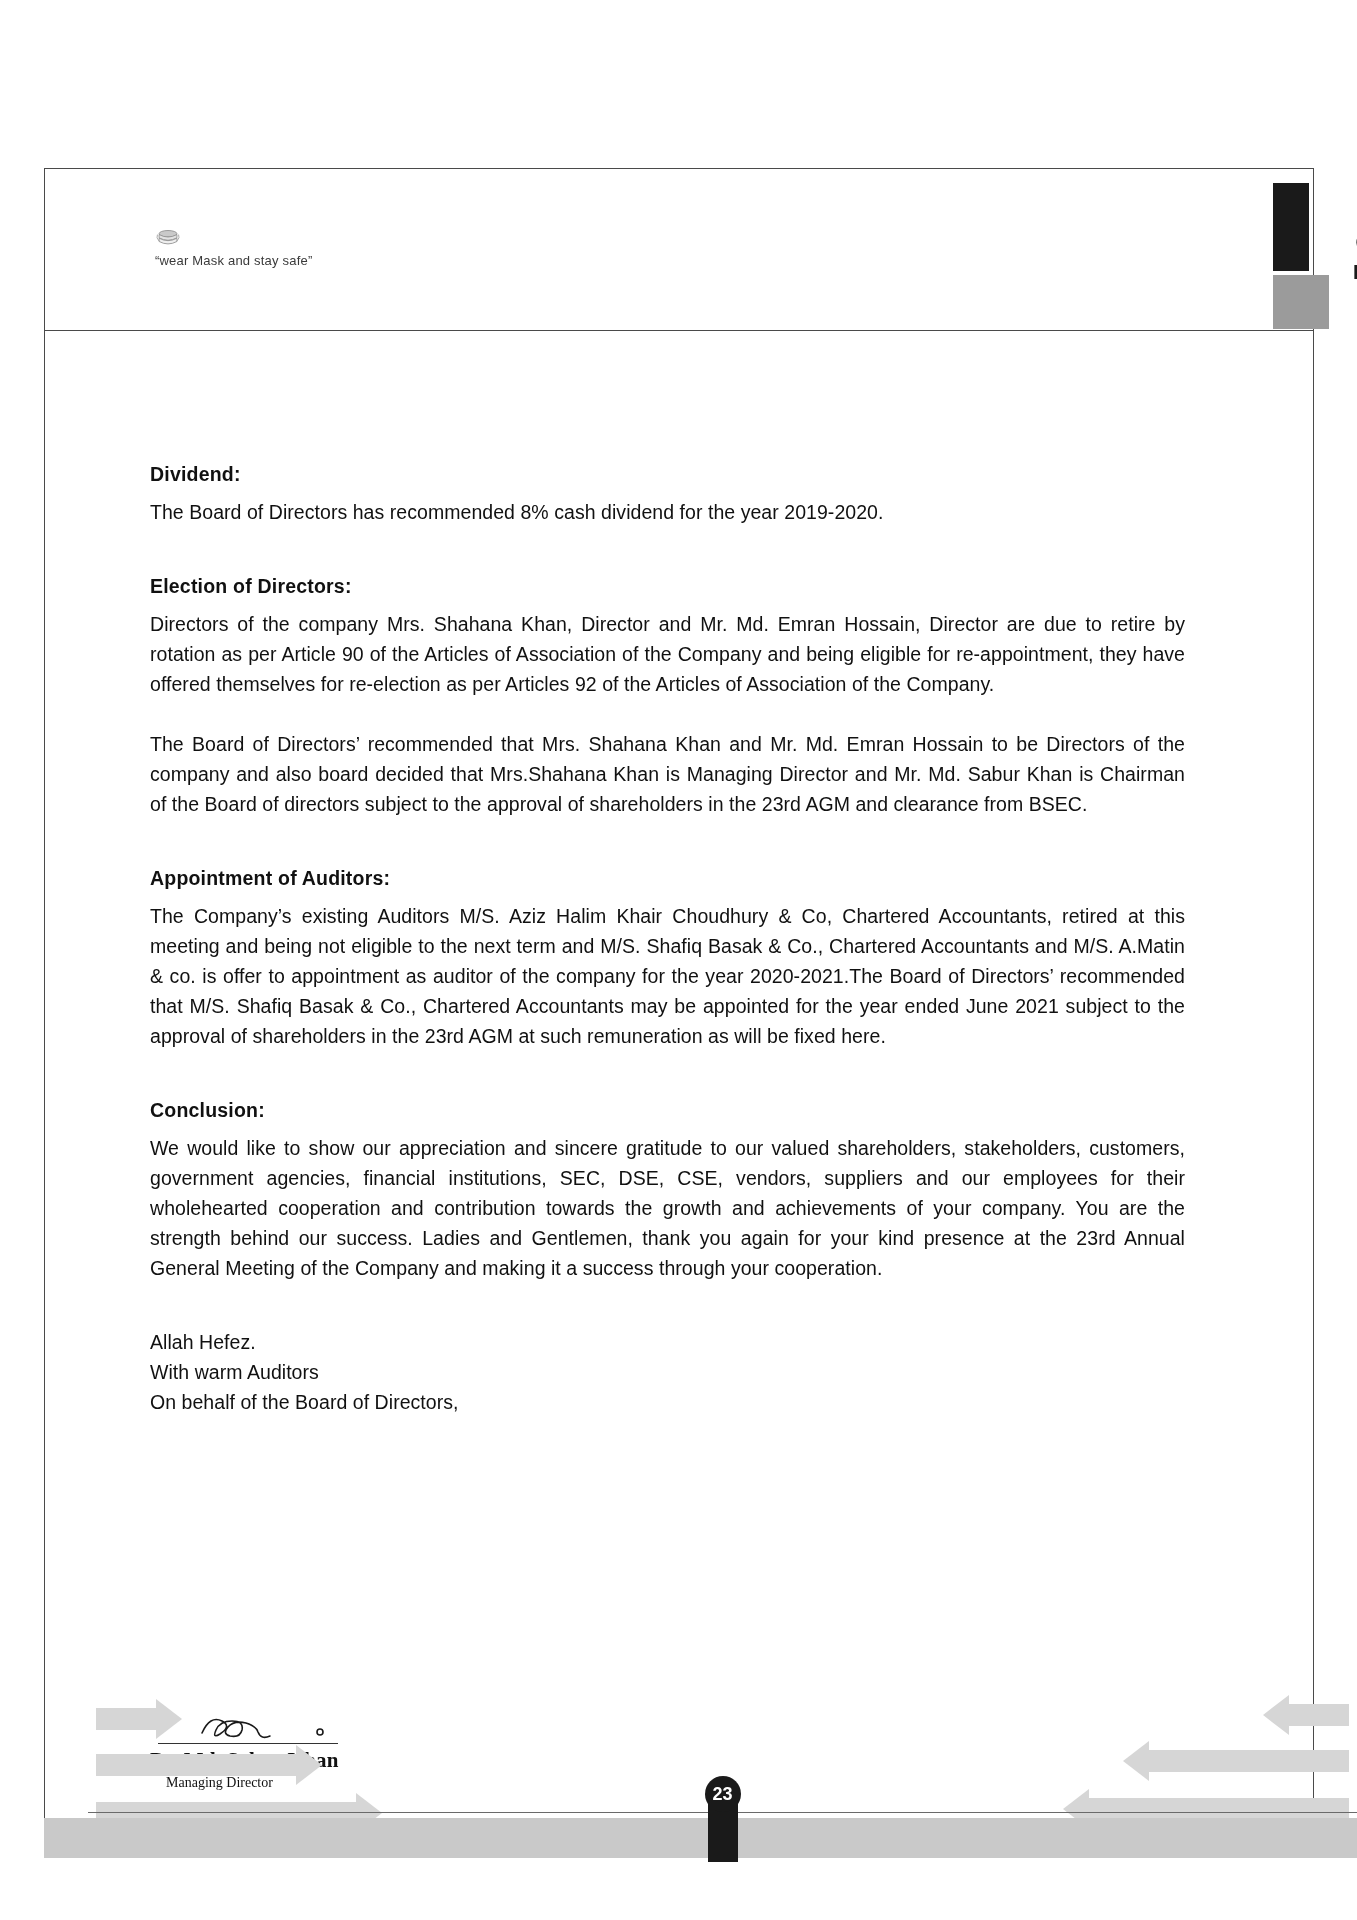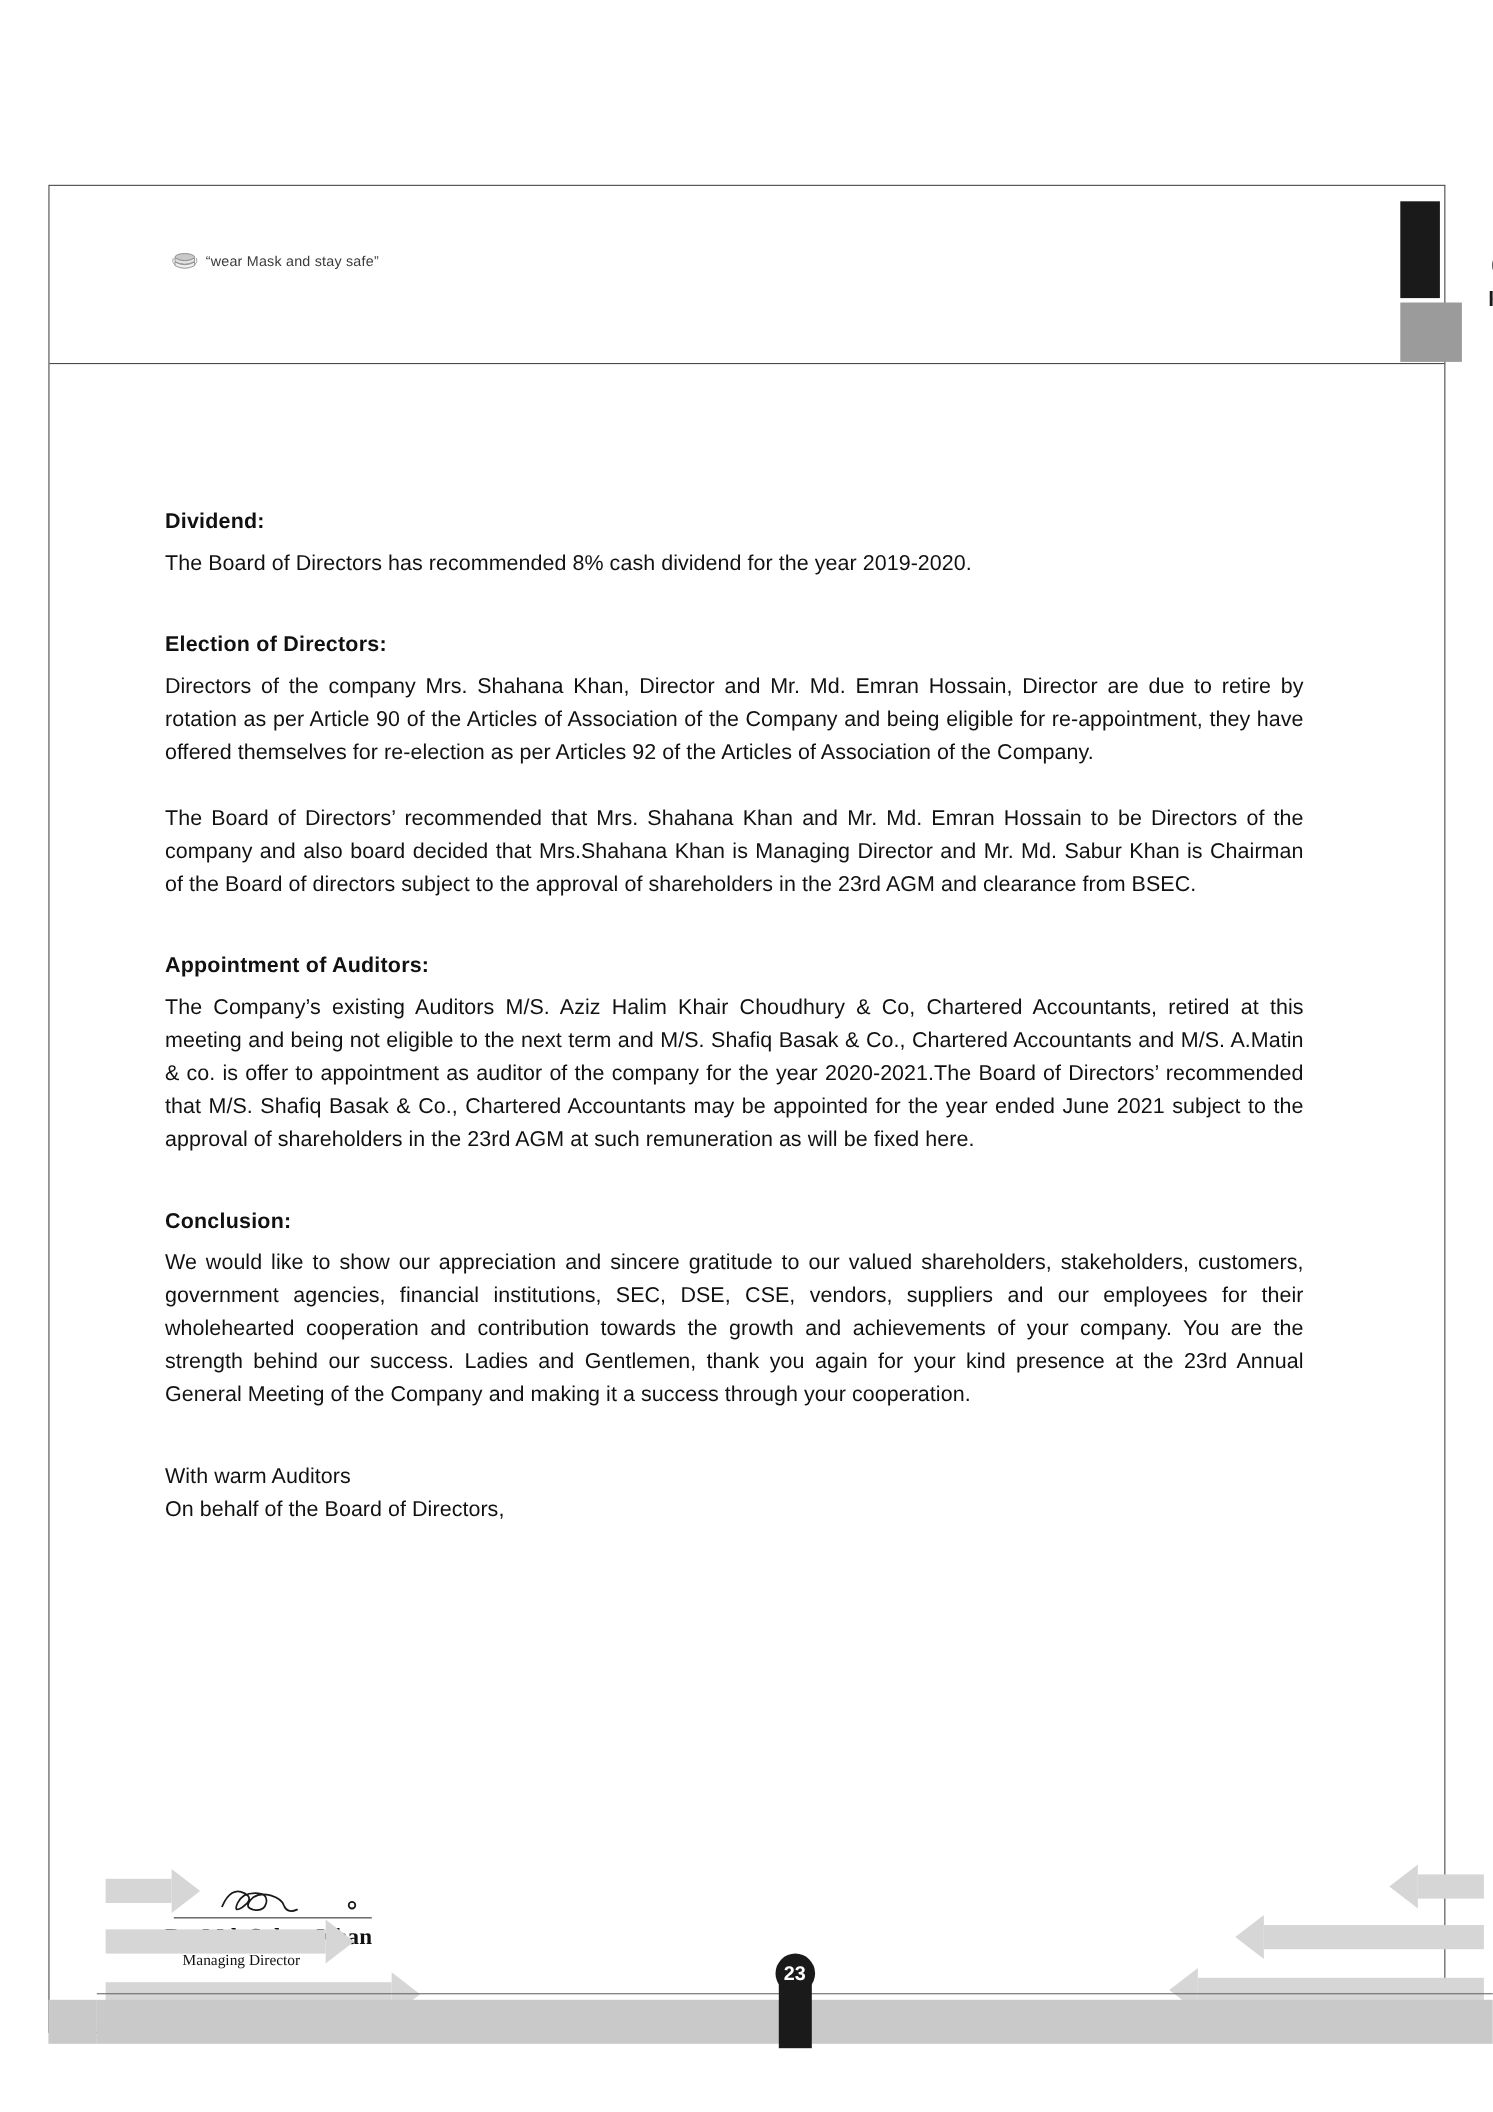--- a/index.html
+++ b/index.html
@@ -36,22 +36,23 @@
     width: 100%;
     height: 162px;
     border-bottom: 1px solid #4a4a4a;
     box-sizing: border-box;
   }
   .mask-note {
     position: absolute;
     left: 110px;
     top: 58px;
     display: flex;
-    align-items: center;
+    align-items: flex-start;
     gap: 6px;
+    flex-direction: column;
   }
   .mask-icon {
     width: 26px;
     height: 20px;
     display: block;
   }
   .mask-text {
     font-size: 13px;
     color: #3a3a3a;
     letter-spacing: 0.2px;
@@ -307,20 +308,21 @@
     <div class="gap-lg"></div>
 
     <section>
       <h3>Conclusion:</h3>
       <p>We would like to show our appreciation and sincere gratitude to our valued shareholders, stakeholders, customers, government agencies, financial institutions, SEC, DSE, CSE, vendors, suppliers and our employees for their wholehearted cooperation and contribution towards the growth and achievements of your company. You are the strength behind our success. Ladies and Gentlemen, thank you again for your kind presence at the 23rd Annual General Meeting of the Company and making it a success through your cooperation.</p>
     </section>
 
     <div class="gap-lg"></div>
 
     <div>
+      <p class="plain-line">Allah Hefez.</p>
       <p class="plain-line">With warm Auditors</p>
       <p class="plain-line">On behalf of the Board of Directors,</p>
     </div>
   </div>
 
   <div class="signature">
     <div class="sig-mark">
       <svg width="150" height="34" viewBox="0 0 150 34">
         <path d="M10 24 q8 -18 20 -12 q10 5 -2 13 q-8 5 -4 -4 q4 -9 16 -9 q12 0 10 9 q-2 8 -12 6 q-8 -2 -2 -9 q6 -7 18 -4 q10 3 12 9 q3 8 12 4" fill="none" stroke="#1a1a1a" stroke-width="1.6" stroke-linecap="round"></path>
         <circle cx="128" cy="23" r="3" fill="none" stroke="#1a1a1a" stroke-width="1.6"></circle>

